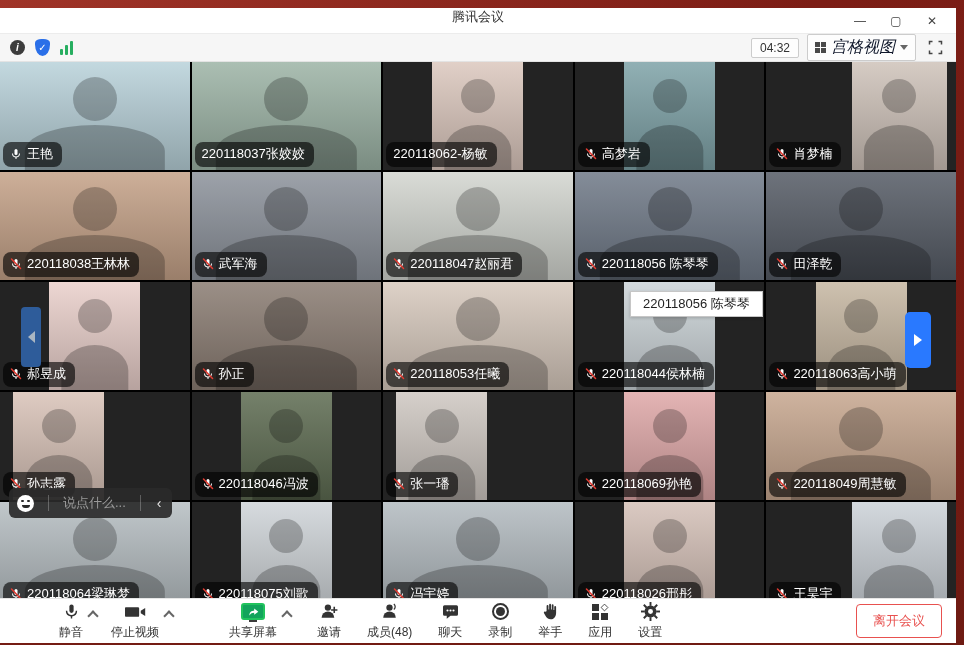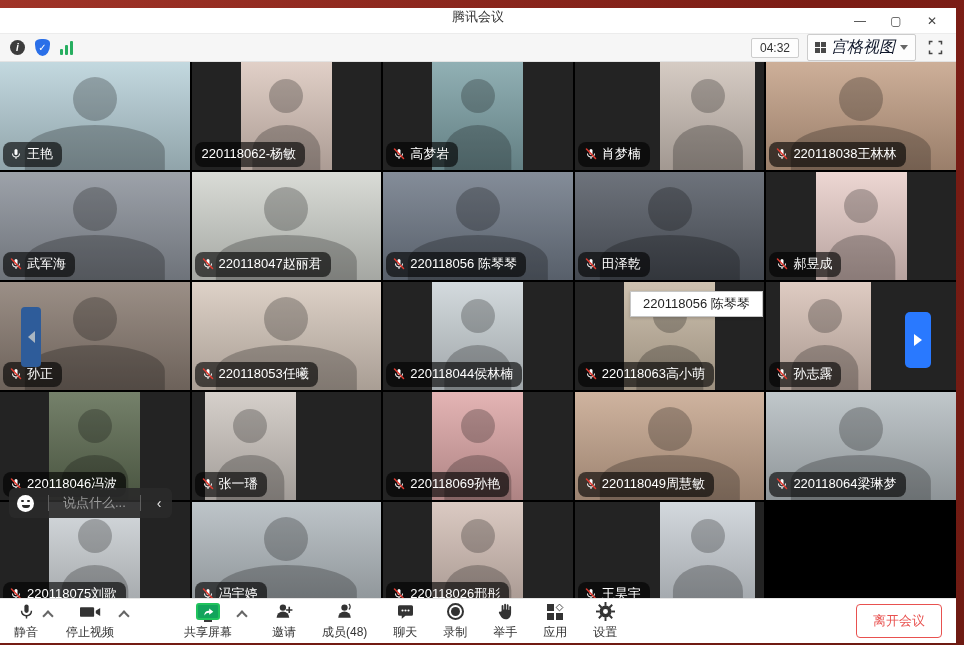--- a/index.html
+++ b/index.html
@@ -114,21 +114,21 @@
     height:45px; background:#fff; border-top:1px solid #e6e6e6;
     display:flex; align-items:center; padding:0 14px; flex:0 0 auto;
   }
   .tb-item { display:flex; flex-direction:column; align-items:center; justify-content:center; gap:2px; cursor:default; }
   .tb-item .ticon { height:20px; display:flex; align-items:center; justify-content:center; }
   .tb-item .tlabel { font-size:12px; color:#333; white-space:nowrap; }
   .chev { width:8px; height:8px; margin:0 0 14px 6px; position:relative; }
   .chev::before { content:""; position:absolute; left:0; top:2px; width:6px; height:6px;
     border-left:2px solid #666; border-top:2px solid #666; transform:rotate(45deg); }
   .pair { display:flex; align-items:center; }
-  .left-group { display:flex; align-items:flex-end; gap:14px; }
+  .left-group { display:flex; align-items:flex-end; gap:14px;margin-left:45px; }
   .center-group { display:flex; align-items:center; gap:26px; margin-left:56px; }
   .share-ic { width:24px; height:17px; background:#12a45c; border:2px solid #21c35d; border-radius:3px;
     display:flex; align-items:center; justify-content:center; position:relative; }
   .share-ic::after { content:""; position:absolute; bottom:-4px; left:6px; right:6px; height:2px; background:#3a3a3a; }
   .rec-ic { width:17px; height:17px; border:2px solid #333; border-radius:50%;
     display:flex; align-items:center; justify-content:center; }
   .rec-ic i { width:9px; height:9px; background:#333; border-radius:50%; }
   .apps-ic { display:grid; grid-template-columns:7px 7px; grid-template-rows:7px 7px; gap:2px; }
   .apps-ic i { background:#333; display:block; }
   .apps-ic i.dia { background:none; border:1.6px solid #333; transform:rotate(45deg) scale(.8); }
@@ -190,20 +190,27 @@
                   <rect x="9" y="2" width="6" height="12" rx="3"></rect>
                   <path d="M6 11a6 6 0 0 0 12 0h2a8 8 0 0 1-7 7.93V22h-2v-3.07A8 8 0 0 1 4 11z"></path>
                 </g>
               </svg>
       </span>
 
       <span class="nm">王艳</span>
     </div>
   </div>
 
+  <div class="tile">
+    <div class="video full" style="--tone: #9db4a6;"></div>
+    <div class="name-tag no-mic">
+
+      <span class="nm">220118037张姣姣</span>
+    </div>
+  </div>
 
   <div class="tile">
     <div class="video portrait" style="--tone: #dcc8be;"></div>
     <div class="name-tag no-mic">
 
       <span class="nm">220118062-杨敏</span>
     </div>
   </div>
 
   <div class="tile">

